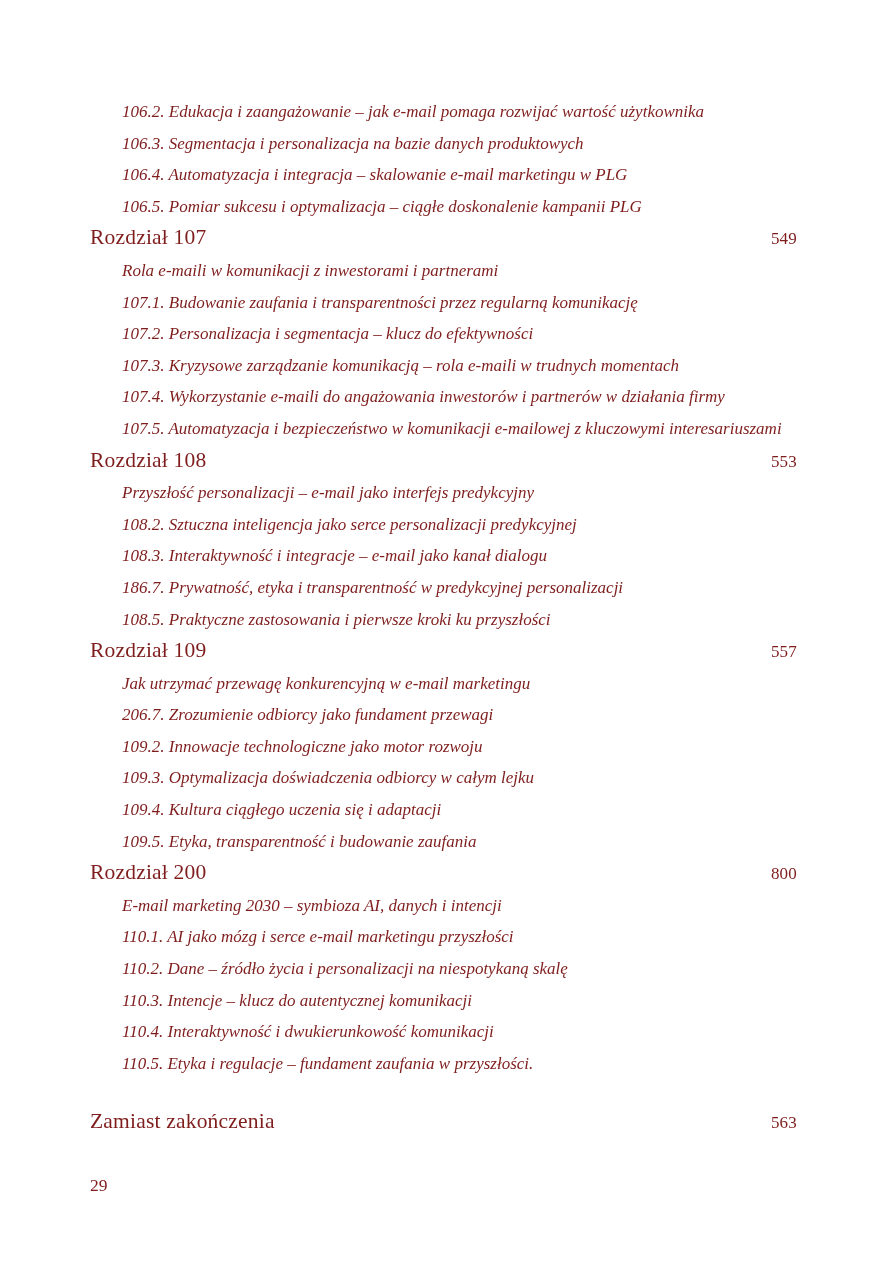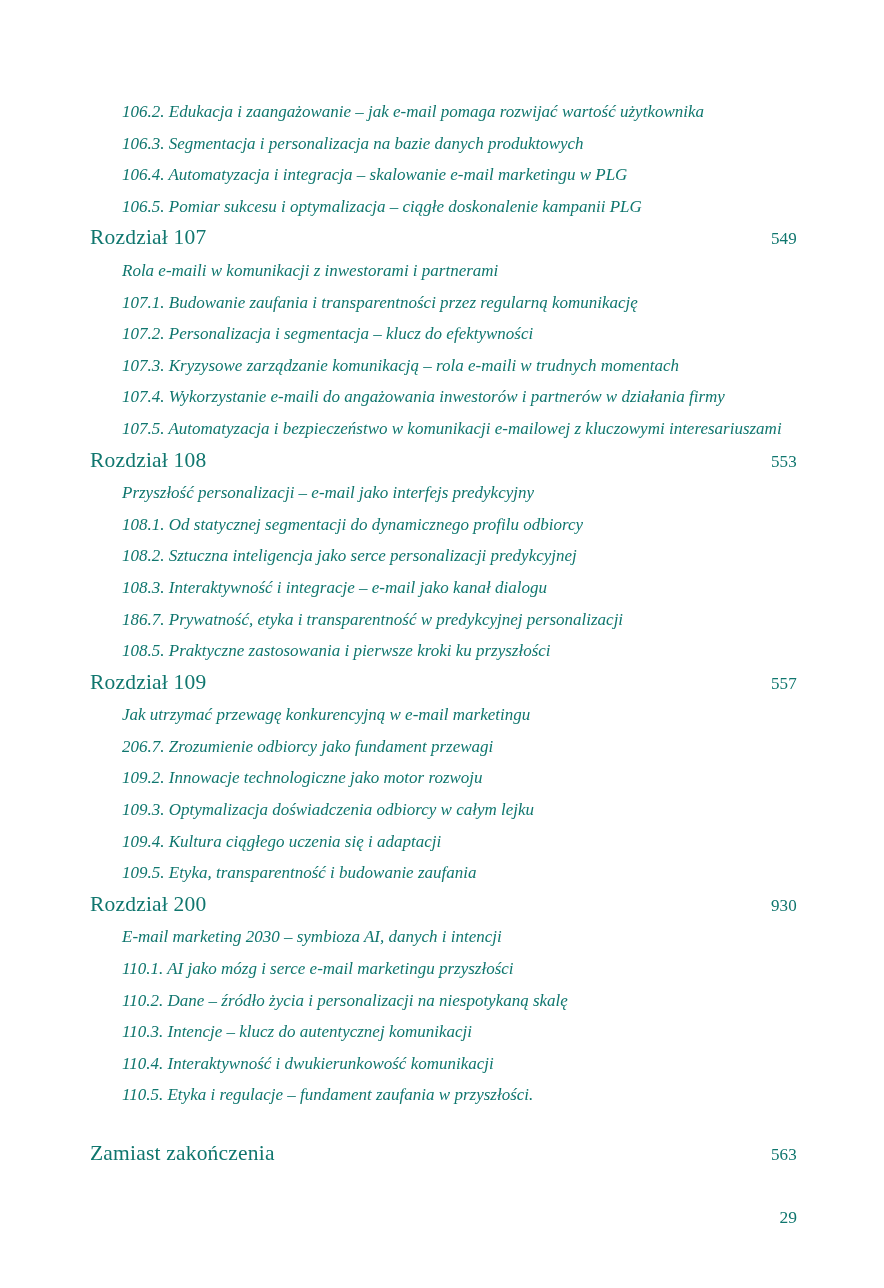--- a/index.html
+++ b/index.html
@@ -6,21 +6,21 @@
     margin: 0;
     padding: 0;
     background: #ffffff;
   }
   .page {
     position: relative;
     width: 884px;
     height: 1288px;
     background: #ffffff;
     font-family: "Liberation Serif", serif;
-    color: #0f766e;
+    color: #7f1d1d;
     overflow: hidden;
     box-sizing: border-box;
   }
   .toc {
     padding: 96px 87px 0 90px;
   }
   .row {
     line-height: 31.6px;
     white-space: nowrap;
   }
@@ -38,21 +38,20 @@
     font-style: italic;
     font-size: 17px;
     padding-left: 32px;
   }
   .closing-row {
     margin-top: 24px;
     line-height: 36px;
   }
   .footer-row {
     margin-top: 30px;
-    text-align: right;
     font-size: 17.5px;
     line-height: 28px;
   }
 </style>
 </head>
 <body>
 
 <div class="page">
   <div class="toc">
 
@@ -70,40 +69,39 @@
     <div class="row item">107.2. Personalizacja i segmentacja – klucz do efektywności</div>
     <div class="row item">107.3. Kryzysowe zarządzanie komunikacją – rola e-maili w trudnych momentach</div>
     <div class="row item">107.4. Wykorzystanie e-maili do angażowania inwestorów i partnerów w działania firmy</div>
     <div class="row item">107.5. Automatyzacja i bezpieczeństwo w komunikacji e-mailowej z kluczowymi interesariuszami</div>
 
     <div class="row chapter-row">
       <span class="chapter-title">Rozdział 108</span>
       <span class="chapter-page">553</span>
     </div>
     <div class="row item">Przyszłość personalizacji – e-mail jako interfejs predykcyjny</div>
-    <div class="row item">108.1. Od statycznej segmentacji do dynamicznego profilu odbiorcy</div>
     <div class="row item">108.2. Sztuczna inteligencja jako serce personalizacji predykcyjnej</div>
     <div class="row item">108.3. Interaktywność i integracje – e-mail jako kanał dialogu</div>
     <div class="row item">186.7. Prywatność, etyka i transparentność w predykcyjnej personalizacji</div>
     <div class="row item">108.5. Praktyczne zastosowania i pierwsze kroki ku przyszłości</div>
 
     <div class="row chapter-row">
       <span class="chapter-title">Rozdział 109</span>
       <span class="chapter-page">557</span>
     </div>
     <div class="row item">Jak utrzymać przewagę konkurencyjną w e-mail marketingu</div>
     <div class="row item">206.7. Zrozumienie odbiorcy jako fundament przewagi</div>
     <div class="row item">109.2. Innowacje technologiczne jako motor rozwoju</div>
     <div class="row item">109.3. Optymalizacja doświadczenia odbiorcy w całym lejku</div>
     <div class="row item">109.4. Kultura ciągłego uczenia się i adaptacji</div>
     <div class="row item">109.5. Etyka, transparentność i budowanie zaufania</div>
 
     <div class="row chapter-row">
       <span class="chapter-title">Rozdział 200</span>
-      <span class="chapter-page">930</span>
+      <span class="chapter-page">800</span>
     </div>
     <div class="row item">E-mail marketing 2030 – symbioza AI, danych i intencji</div>
     <div class="row item">110.1. AI jako mózg i serce e-mail marketingu przyszłości</div>
     <div class="row item">110.2. Dane – źródło życia i personalizacji na niespotykaną skalę</div>
     <div class="row item">110.3. Intencje – klucz do autentycznej komunikacji</div>
     <div class="row item">110.4. Interaktywność i dwukierunkowość komunikacji</div>
     <div class="row item">110.5. Etyka i regulacje – fundament zaufania w przyszłości.</div>
 
     <div class="row closing-row">
       <span class="closing-title">Zamiast zakończenia</span>

